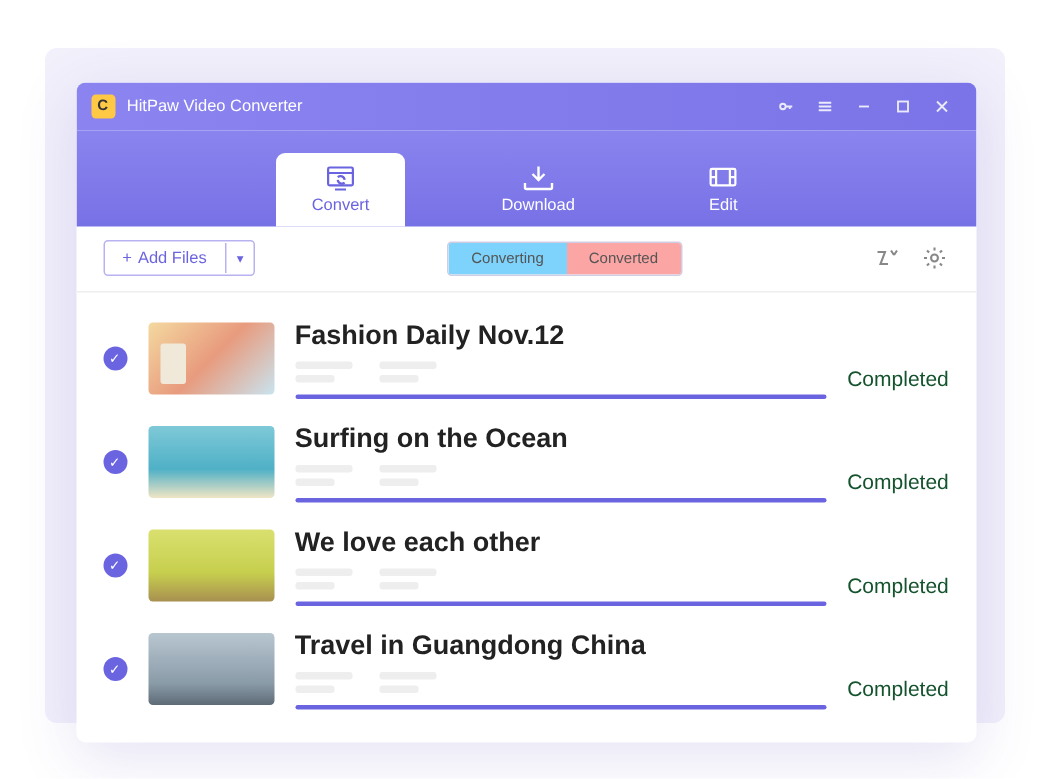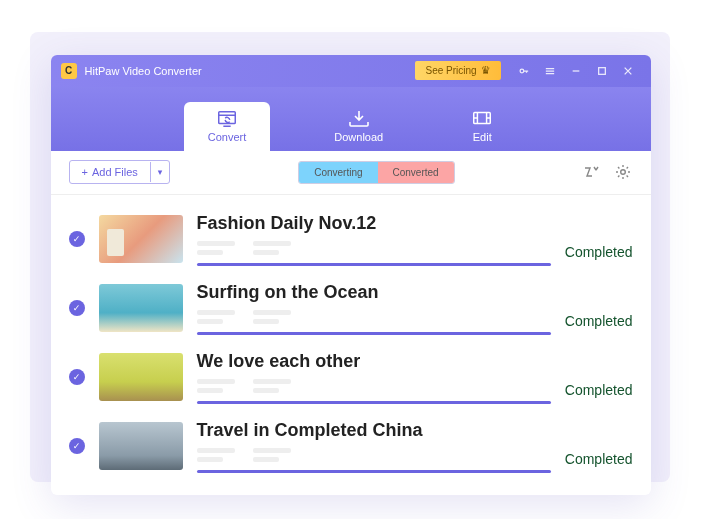--- a/index.html
+++ b/index.html
@@ -50,24 +50,20 @@
 <body>
 
 <div class="backdrop"></div>
 
 <div class="window">
 
   <div class="titlebar">
     <div class="logo-badge">C</div>
     <span>HitPaw Video Converter</span>
     <div class="titlebar-spacer"></div>
-    <div class="see-pricing">
-      <span>See Pricing</span>
-      <span class="crown">♛</span>
-    </div>
     <div class="winbtn">
       <svg viewBox="0 0 12 12">
           <circle cx="3.5" cy="6" r="2.2"></circle>
           <path d="M5.5 6 H11 M9 6 V8"></path>
         </svg>
     </div>
     <div class="winbtn">
       <svg viewBox="0 0 12 12">
           <path d="M1 3h10M1 6h10M1 9h10"></path>
         </svg>
@@ -205,21 +201,21 @@
         </div>
         <div class="progress"></div>
       </div>
       <div class="status">Completed</div>
     </div>
 
     <div class="row">
       <div class="check">✓</div>
       <div class="thumb t3"></div>
       <div class="info">
-        <div class="ftitle">Travel in Completed China</div>
+        <div class="ftitle">Travel in Guangdong China</div>
         <div class="meta-skel">
           <div class="sk-group">
               <div class="sk a"></div>
               <div class="sk b"></div>
             </div>
           <div class="sk-group">
               <div class="sk a"></div>
               <div class="sk b"></div>
             </div>
         </div>

